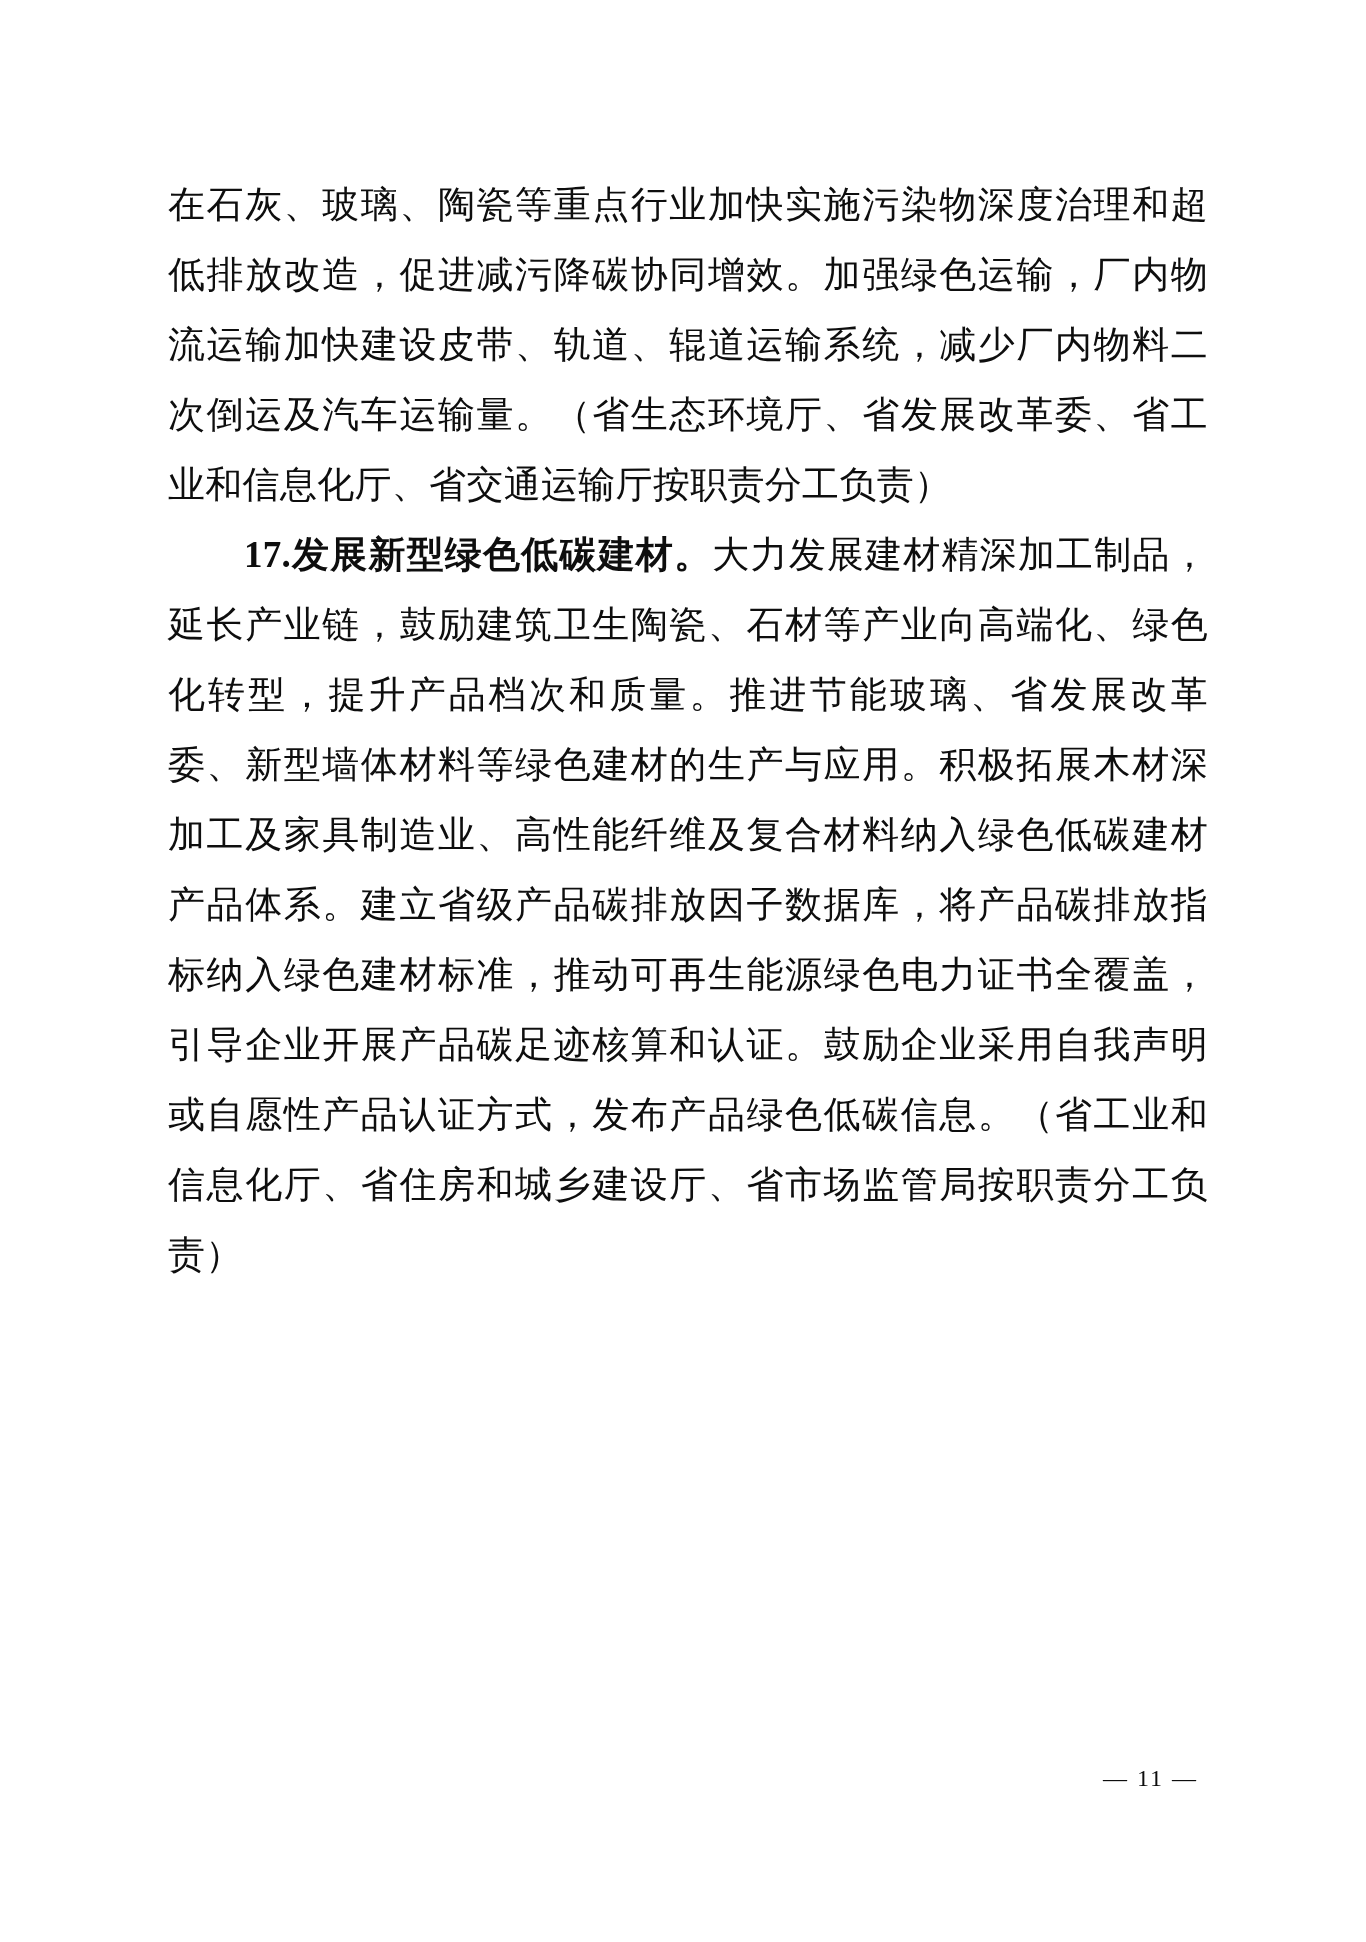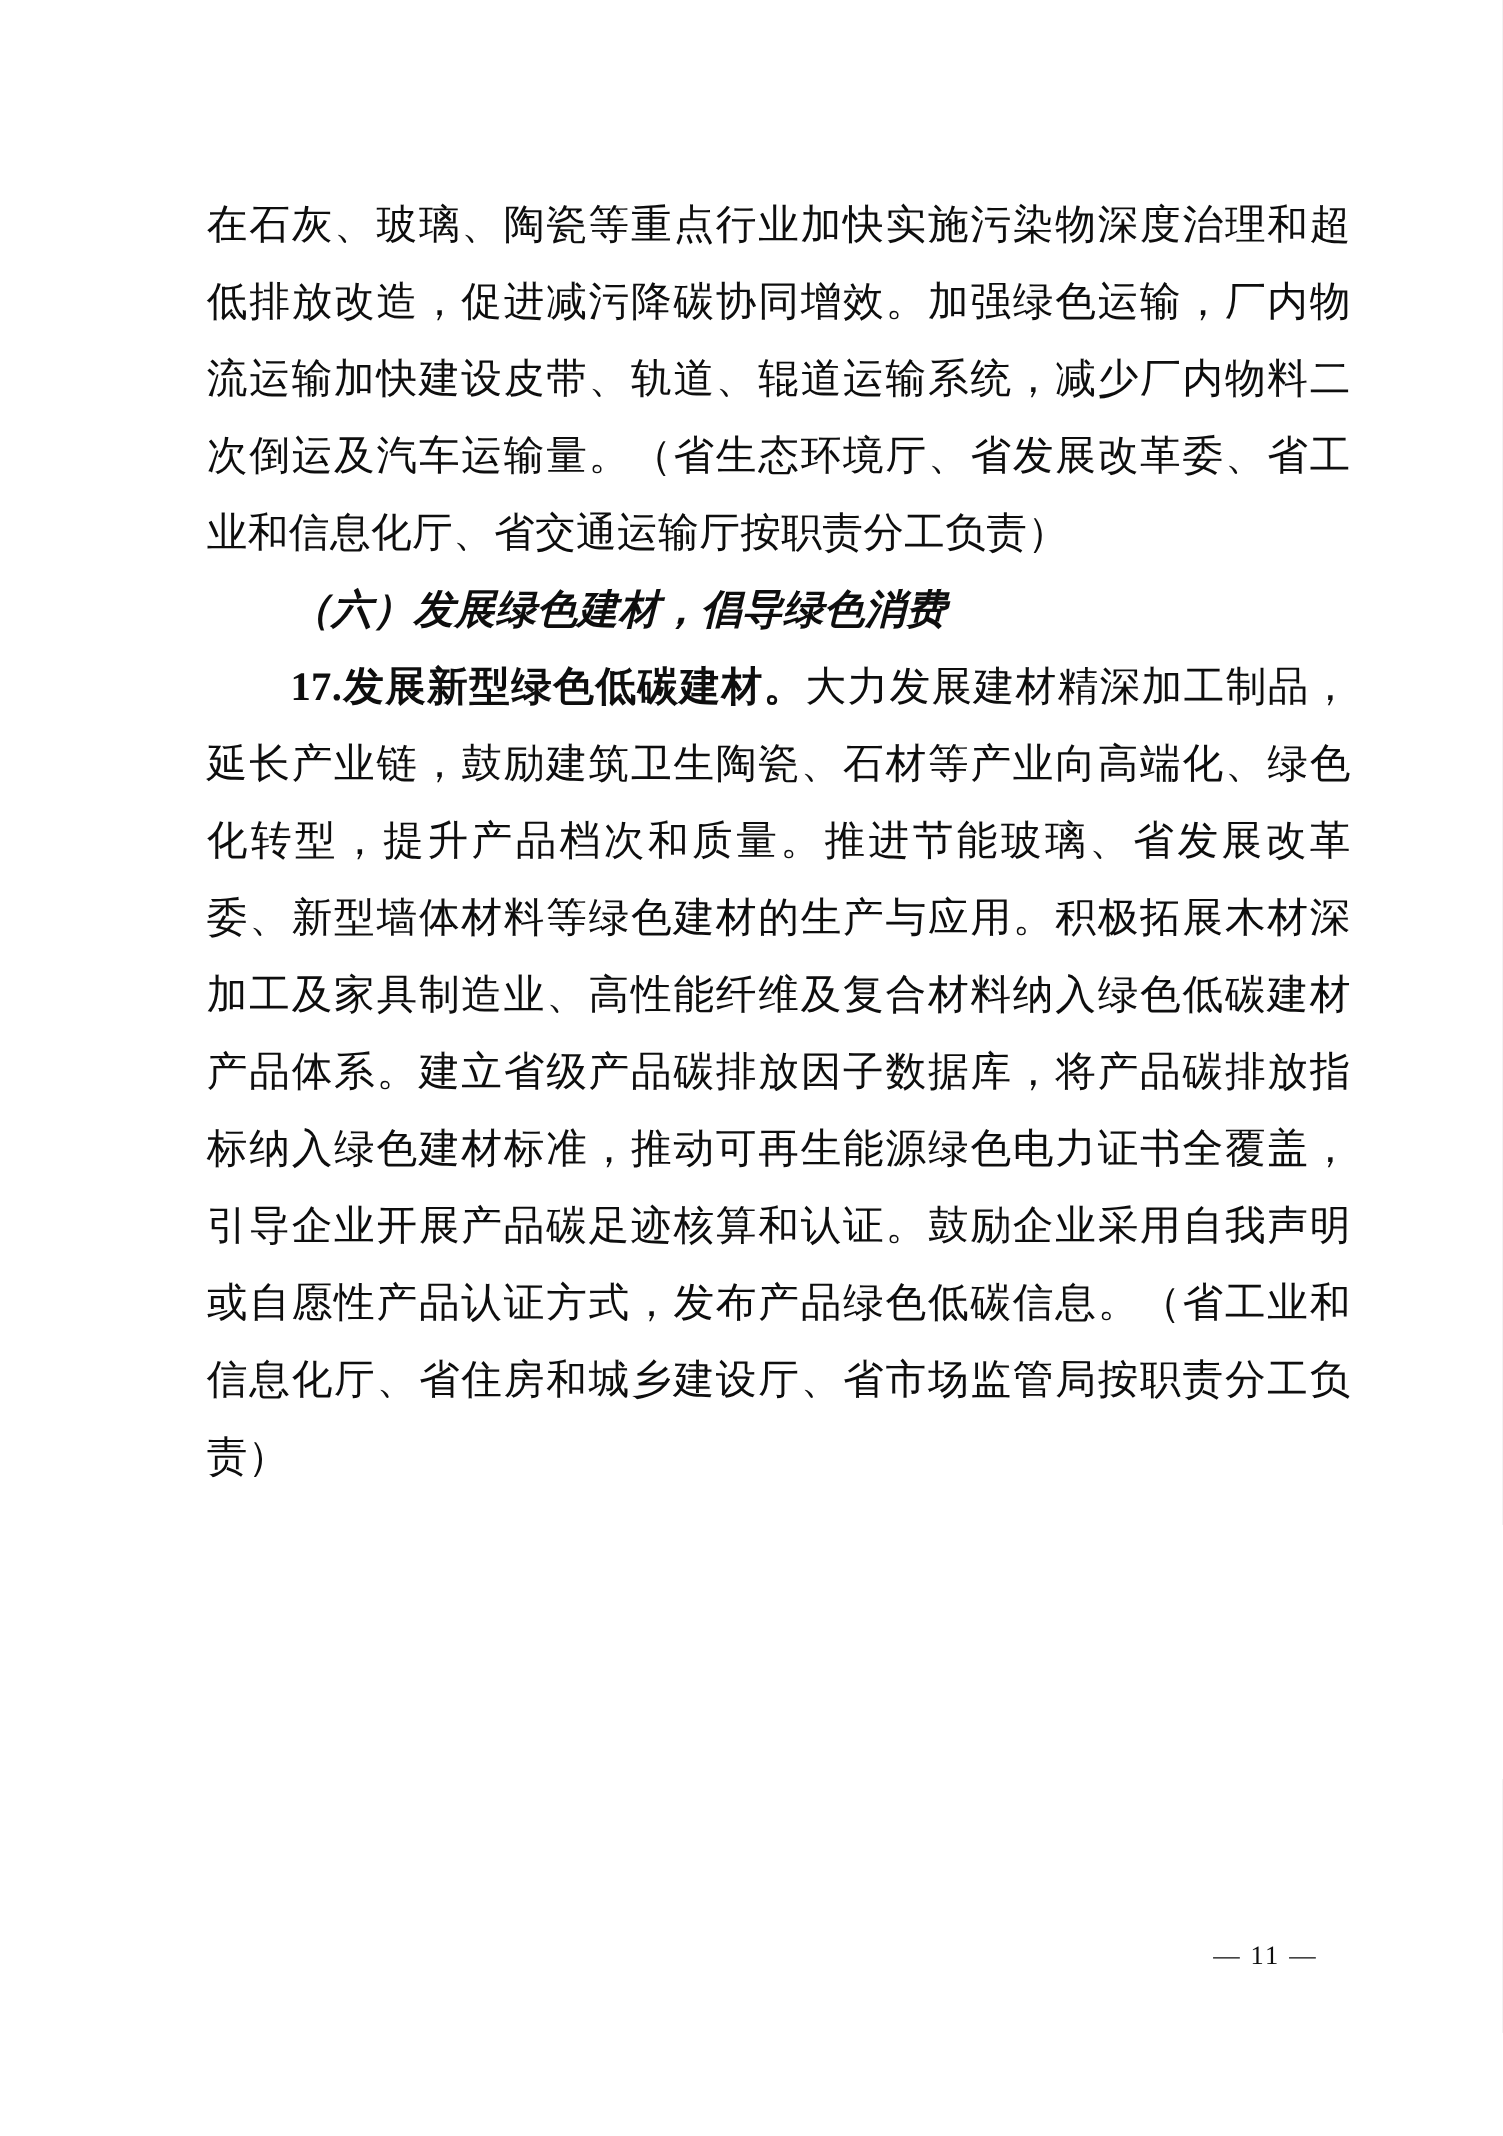--- a/index.html
+++ b/index.html
@@ -16,21 +16,20 @@
   }
   .content {
     position: absolute;
     left: 168px;
     top: 170px;
     width: 1040px;
     font-size: 37px;
     line-height: 70px;
     text-align: justify;
     letter-spacing: 0.3px;
-    margin-left: 20px;
   }
   .content p { margin: 0; }
   .content p.indent { text-indent: 76px; }
   .run-bold { font-weight: 700; }
   .section-heading { font-weight: 700; font-style: italic; }
   .page-footer {
     position: absolute;
     top: 1756px;
     right: 168px;
     font-size: 24px;
@@ -39,17 +38,16 @@
     color: #0e0e0e;
     font-family: "Liberation Serif", "DejaVu Serif", serif;
   }
 </style>
 </head>
 <body>
 
 <div class="page">
   <main class="content" id="doc-body">
       <p><span class="run-regular">在石灰、玻璃、陶瓷等重点行业加快实施污染物深度治理和超低排放改造，促进减污降碳协同增效。加强绿色运输，厂内物流运输加快建设皮带、轨道、辊道运输系统，减少厂内物料二次倒运及汽车运输量。（省生态环境厅、省发展改革委、省工业和信息化厅、省交通运输厅按职责分工负责）</span></p>
-      <p class="indent section-heading"><span class="run-bold">（六）发展绿色建材，倡导绿色消费</span></p>
       <p class="indent"><span class="run-bold">17.发展新型绿色低碳建材。</span><span class="run-regular">大力发展建材精深加工制品，延长产业链，鼓励建筑卫生陶瓷、石材等产业向高端化、绿色化转型，提升产品档次和质量。推进节能玻璃、省发展改革委、新型墙体材料等绿色建材的生产与应用。积极拓展木材深加工及家具制造业、高性能纤维及复合材料纳入绿色低碳建材产品体系。建立省级产品碳排放因子数据库，将产品碳排放指标纳入绿色建材标准，推动可再生能源绿色电力证书全覆盖，引导企业开展产品碳足迹核算和认证。鼓励企业采用自我声明或自愿性产品认证方式，发布产品绿色低碳信息。（省工业和信息化厅、省住房和城乡建设厅、省市场监管局按职责分工负责）</span></p>
     </main>
   <div class="page-footer">— 11 —</div>
 </div>
 
 </body></html>

